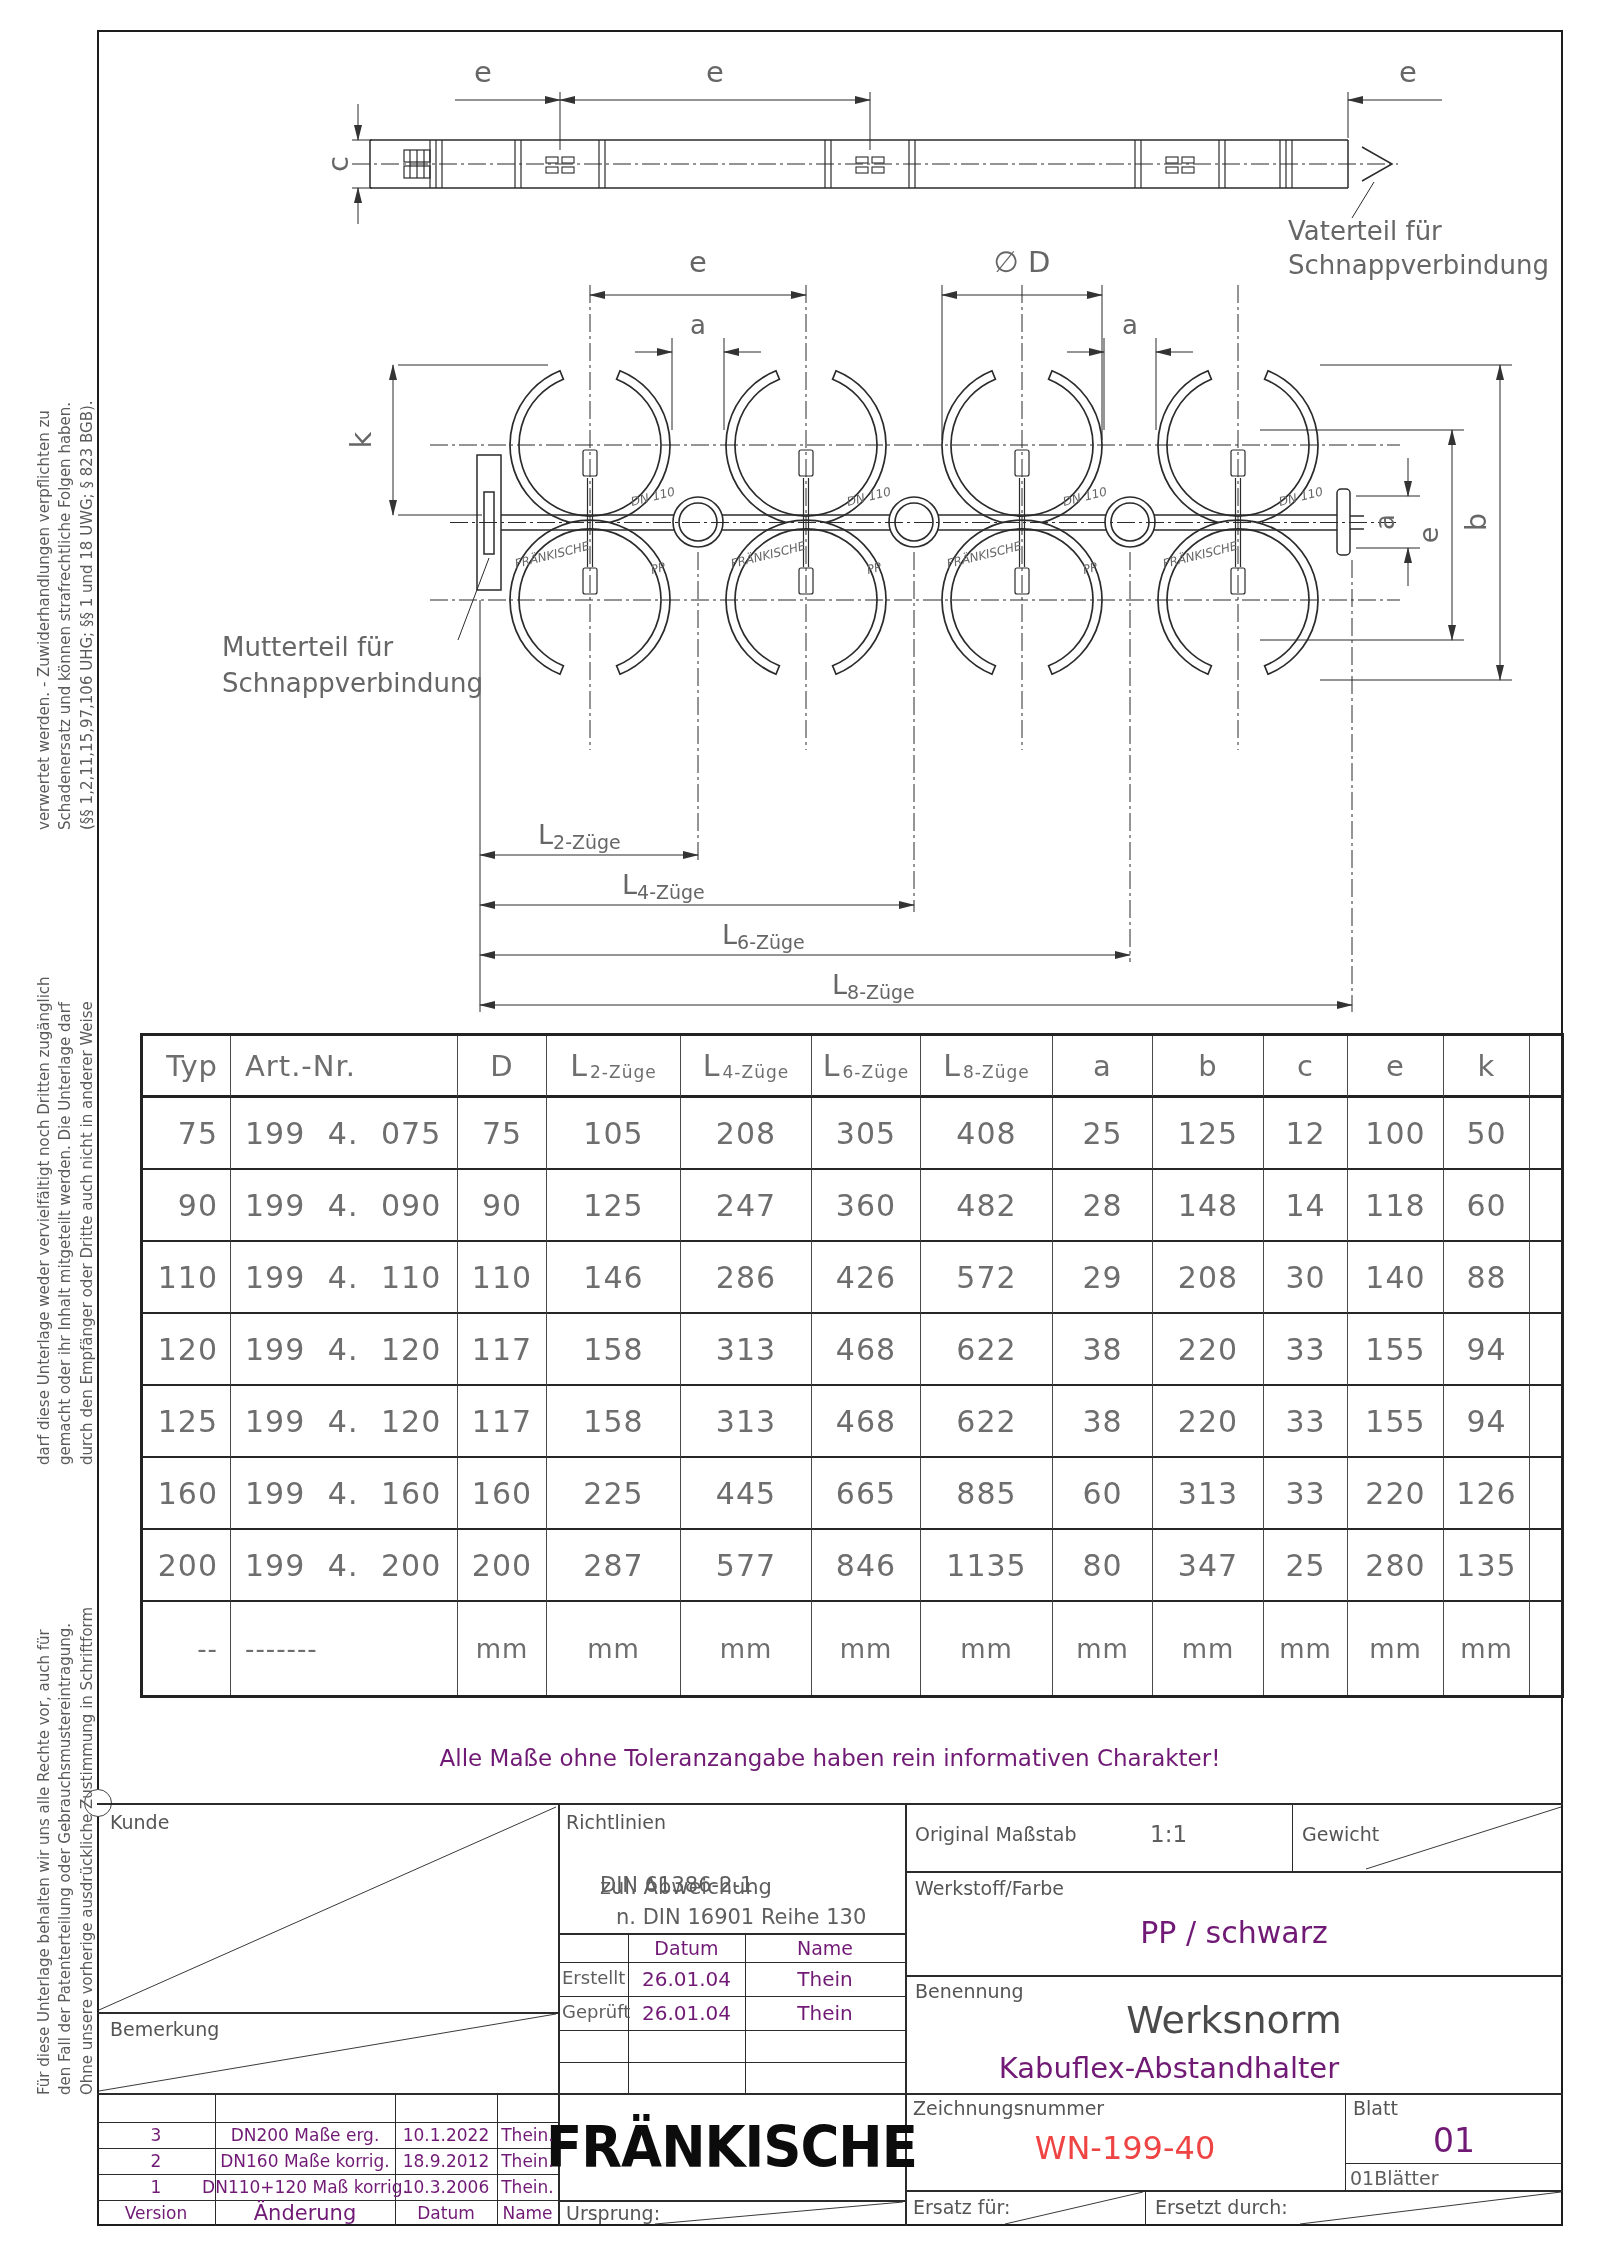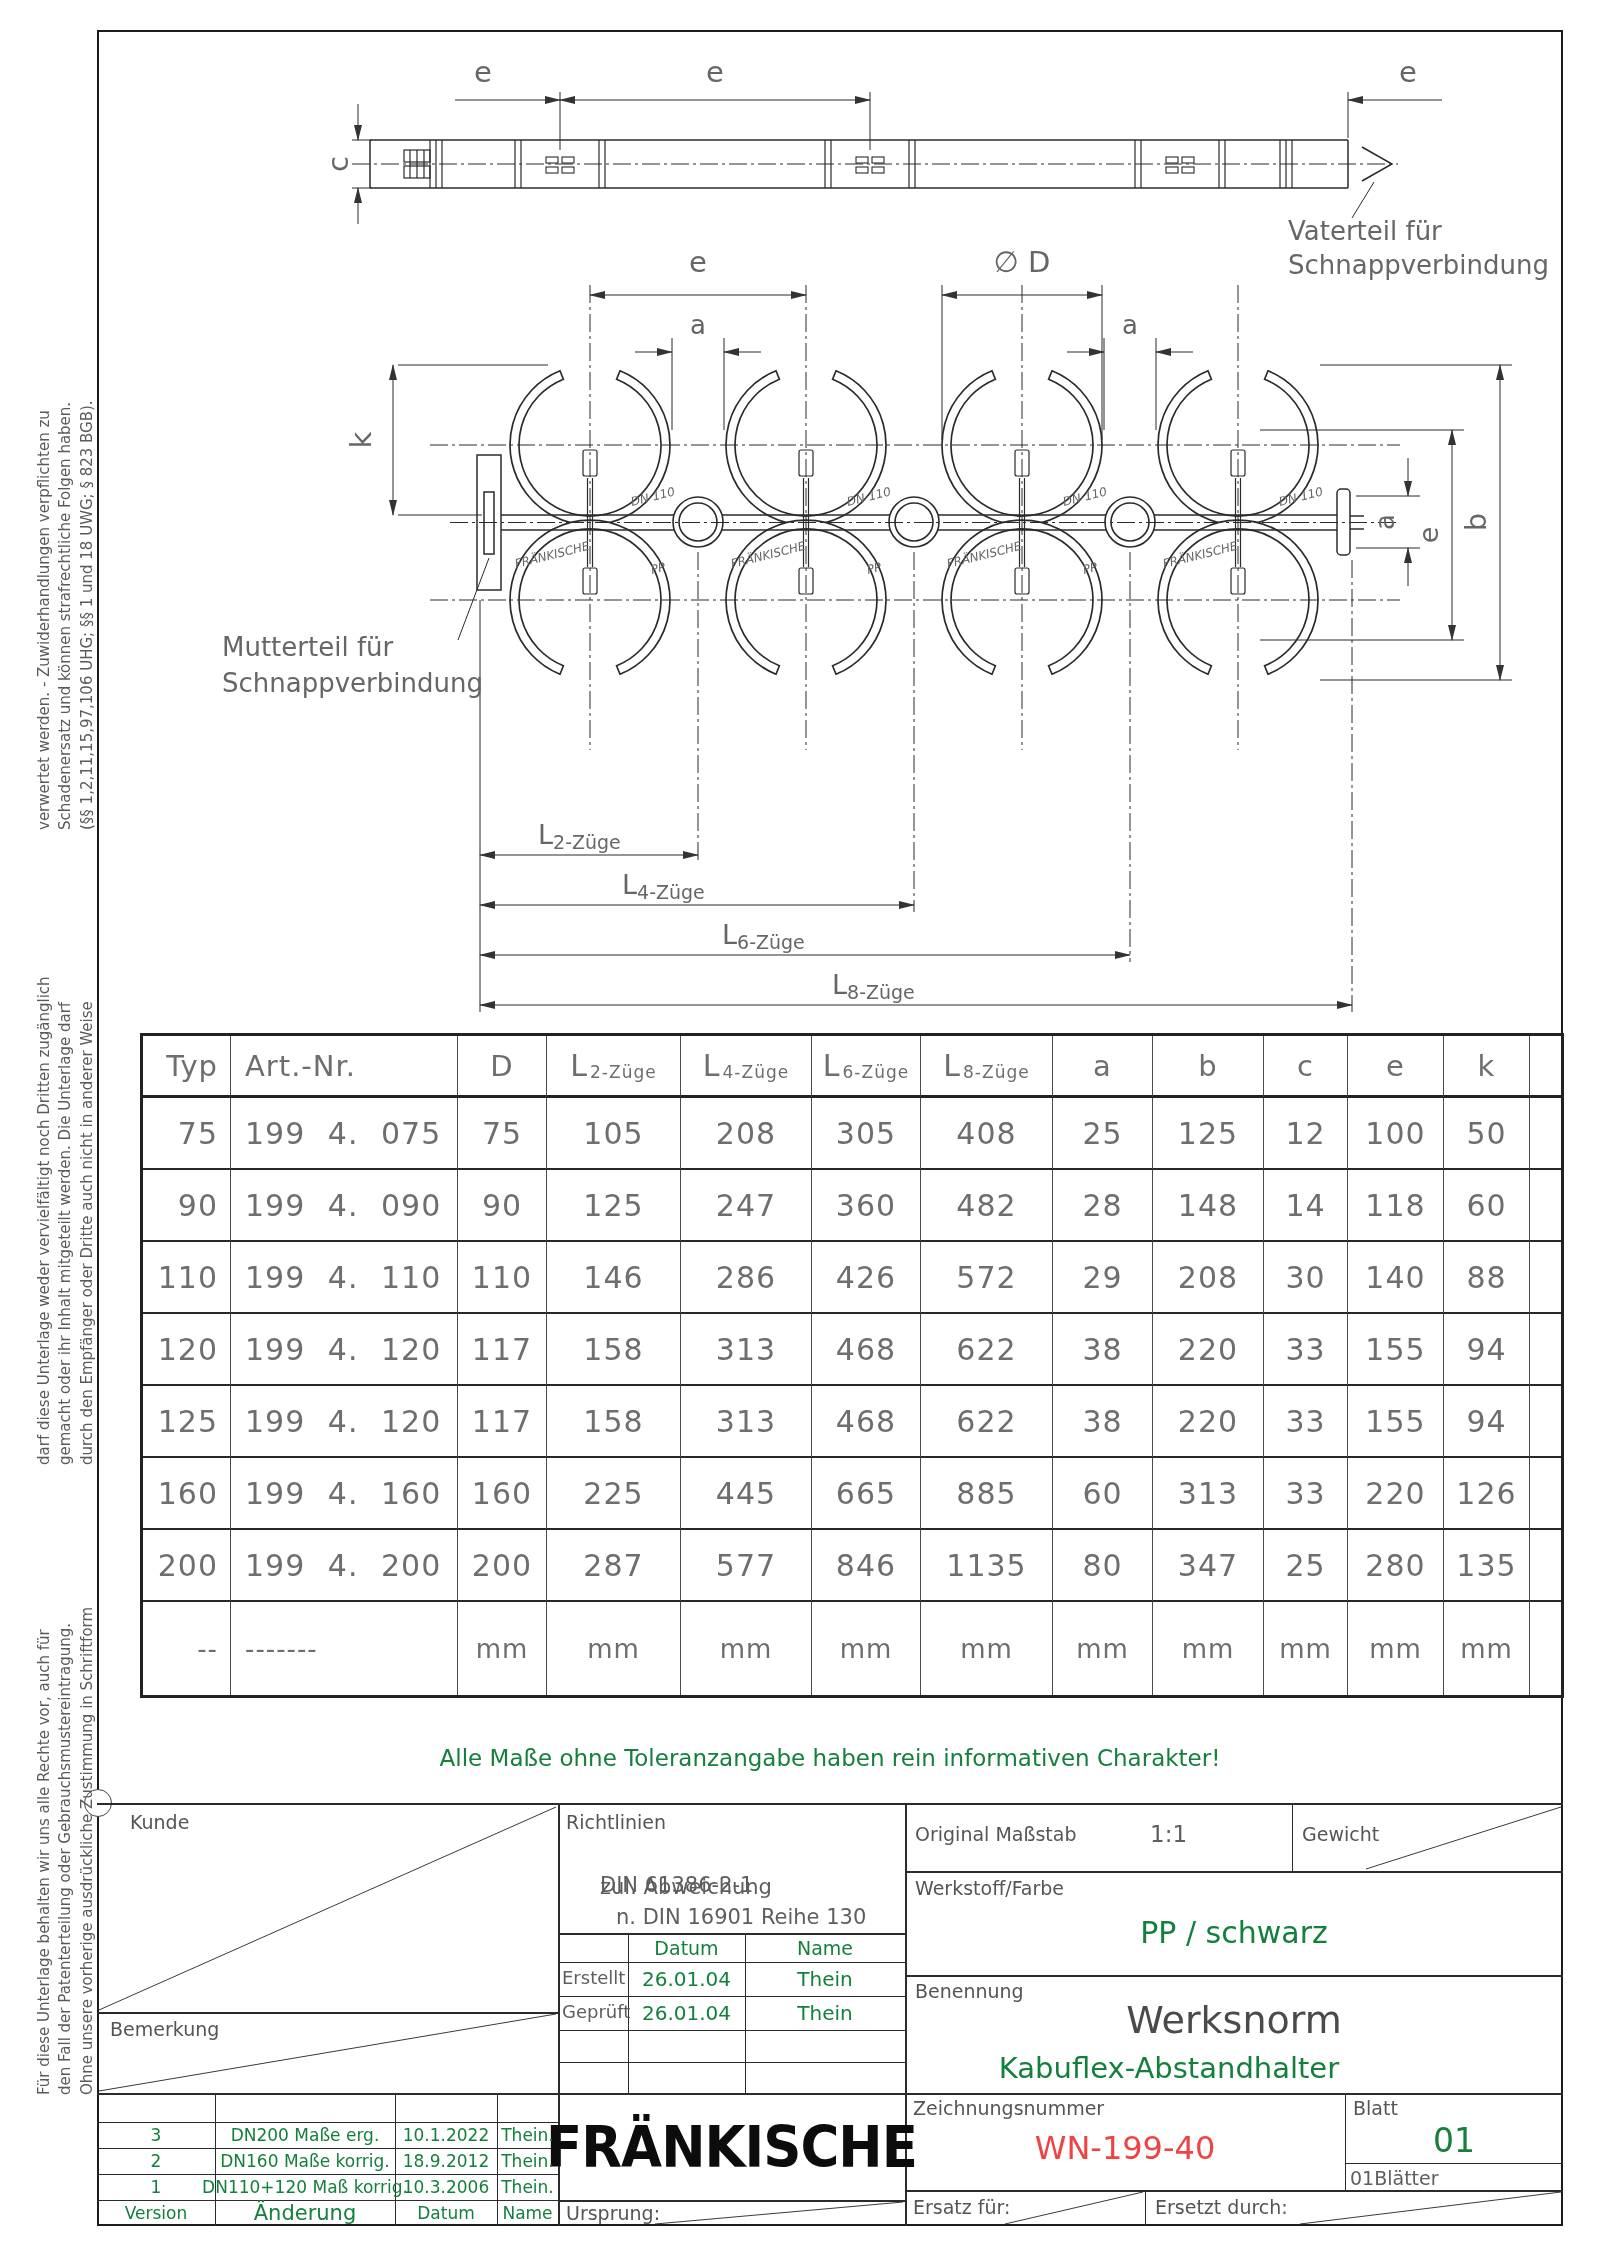--- a/index.html
+++ b/index.html
@@ -1,20 +1,20 @@
 <!DOCTYPE html>
 <html><head>
 <meta charset="utf-8">
 <style>
   html,body{margin:0;padding:0;}
   body{width:1600px;height:2262px;position:relative;background:#fff;
        font-family:"DejaVu Sans",sans-serif;overflow:hidden;}
   .t{position:absolute;color:#555;white-space:nowrap;line-height:1.1;}
   .val{color:#5e5e5e;}
-  .ctr{position:absolute;display:flex;align-items:center;justify-content:center;color:#15803d;white-space:nowrap;}
+  .ctr{position:absolute;display:flex;align-items:center;justify-content:center;color:#701a75;white-space:nowrap;}
   .hline,.vline{position:absolute;background:#2b2b2b;}
   #frame{position:absolute;left:97px;top:30px;width:1466px;height:2196px;border:2.4px solid #1c1c1c;box-sizing:border-box;}
   #regmark{position:absolute;left:84px;top:1789px;width:26px;height:26px;border:1.6px solid #444;border-radius:50%;background:#fff;}
   
   .vtext{position:absolute;left:34px;width:620px;transform:rotate(-90deg);transform-origin:left top;
          font-size:15px;color:#5a5a5a;line-height:1.42;}
   .vtext div{white-space:nowrap;}
   
   #spec-table{position:absolute;left:140px;top:1033px;display:grid;
     grid-template-columns:88px 227px 89px 134px 131px 109px 132px 100px 111px 84px 96px 86px 31px;
@@ -465,21 +465,21 @@
   <g stroke="#3a3a3a" stroke-width="1">
     <line x1="99" y1="230" x2="556" y2="27"></line>
     <line x1="99" y1="311" x2="556" y2="234"></line>
     <line x1="1366" y1="89" x2="1561" y2="27"></line>
     <line x1="655" y1="444" x2="903" y2="422"></line>
     <line x1="1005" y1="444" x2="1143" y2="412"></line>
     <line x1="1300" y1="444" x2="1561" y2="412"></line>
   </g>
 </svg>
 
-<div class="t lbl" style="left:110px;top:1812px;margin-left:20px;">Kunde</div>
+<div class="t lbl" style="left:110px;top:1812px;">Kunde</div>
 <div class="t lbl" style="left:566px;top:1812px;">Richtlinien</div>
 <div class="t val" style="left:600px;top:1846px;font-size:21px;margin-top:28px;">DIN 61386-2-1</div>
 <div class="t val" style="left:600px;top:1876px;font-size:21px;">zul. Abweichung</div>
 <div class="t val" style="left:600px;top:1906px;font-size:21px;margin-left:16px;">n. DIN 16901 Reihe 130</div>
 <div class="t lbl" style="left:110px;top:2019px;">Bemerkung</div>
 
 <div class="ctr" style="left:628px;top:1933px;width:117px;height:29px;font-size:19px;">Datum</div>
 <div class="ctr" style="left:745px;top:1933px;width:160px;height:29px;font-size:19px;">Name</div>
 <div class="t val" style="left:562px;top:1968px;font-size:18px;">Erstellt</div>
 <div class="ctr" style="left:628px;top:1962px;width:117px;height:34px;font-size:20px;">26.01.04</div>

